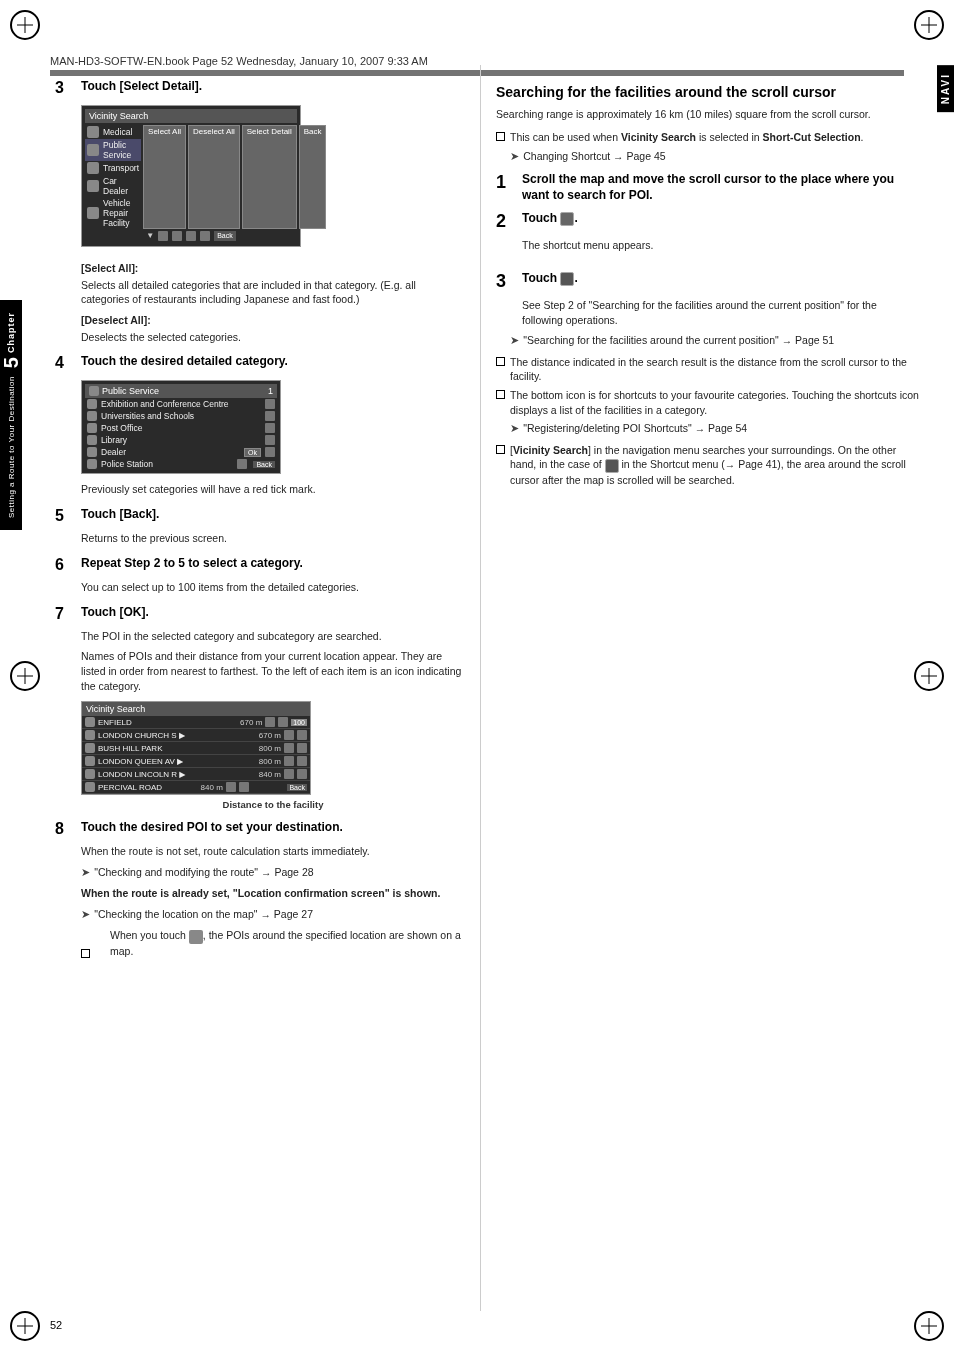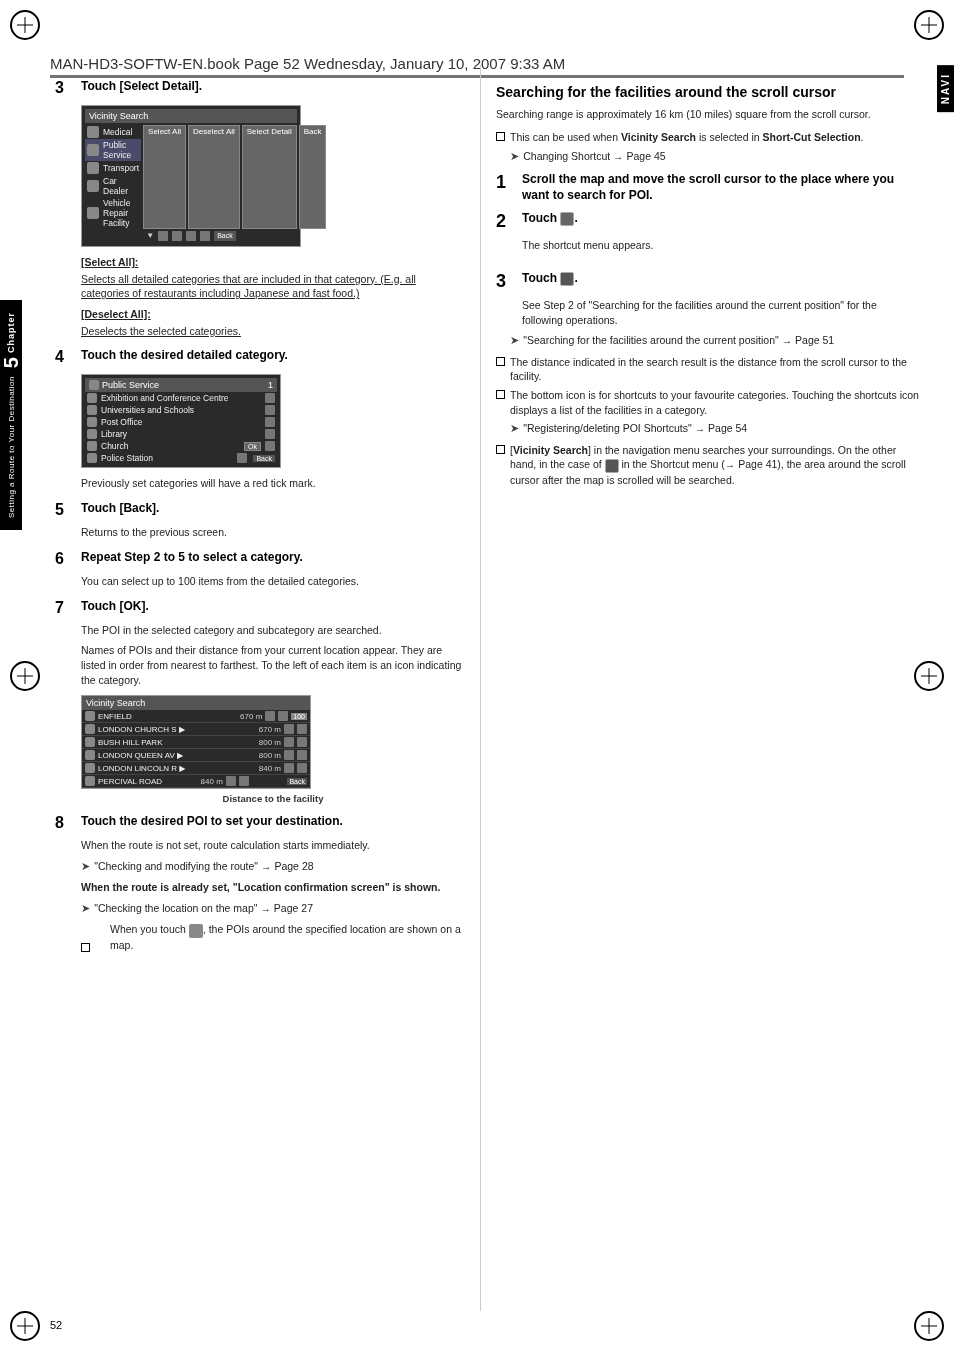--- a/index.html
+++ b/index.html
@@ -41,23 +41,23 @@
     .page-crosshair::after { width: 16px; height: 1px; top: 50%; left: 50%; transform: translate(-50%, -50%); }
 
     
     .header-line {
       position: absolute;
       top: 55px;
       left: 50px;
       right: 50px;
       display: flex;
       align-items: center;
-      font-size: 15px;
+      font-size: 11px;
       color: #333;
-      border-bottom: 3px solid #737373;
+      border-bottom: 6px solid #737373;
       padding-bottom: 3px;
     }
 
     
     .side-tab-navi {
       position: absolute;
       top: 65px;
       right: 0;
       background: #000;
       color: #fff;
@@ -412,21 +412,21 @@
       <div style="display:flex; justify-content:center; padding:2px; gap:4px;">
         <span style="color:#ccc; font-size:8px;">▼</span>
         <div class="mini-icon"></div>
         <div class="mini-icon"></div>
         <div class="mini-icon"></div>
         <div class="mini-icon"></div>
         <span style="background:#555; color:#fff; font-size:7px; padding:1px 3px;">Back</span>
       </div>
     </div>
 
-    <div class="step-body" style="margin-top:8px;text-decoration:underline;">
+    <div class="step-body" style="margin-top:14px;">
       <div class="sub-heading">[Select All]:</div>
       <div>Selects all detailed categories that are included in that category. (E.g. all categories of restaurants including Japanese and fast food.)</div>
       <div class="sub-heading" style="margin-top:6px;">[Deselect All]:</div>
       <div>Deselects the selected categories.</div>
     </div>
 
     <div class="step">
       <span class="step-num">4</span>
       <span class="step-title">Touch the desired detailed category.</span>
     </div>
@@ -454,21 +454,21 @@
         <span>Post Office</span>
         <div class="mini-icon" style="margin-left:auto;"></div>
       </div>
       <div class="screenshot-row">
         <div class="screenshot-icon" style="width:10px;height:10px;"></div>
         <span>Library</span>
         <div class="mini-icon" style="margin-left:auto;"></div>
       </div>
       <div class="screenshot-row">
         <div class="screenshot-icon" style="width:10px;height:10px;"></div>
-        <span>Church</span>
+        <span>Dealer</span>
         <div class="screenshot-btn" style="font-size:7px; padding:0 3px;">Ok</div>
         <div class="mini-icon"></div>
       </div>
       <div class="screenshot-row">
         <div class="screenshot-icon" style="width:10px;height:10px;"></div>
         <span>Police Station</span>
         <div class="mini-icon" style="margin-left:auto;"></div>
         <span style="background:#555; color:#fff; font-size:7px; padding:0 3px; margin-left:2px;">Back</span>
       </div>
     </div>

